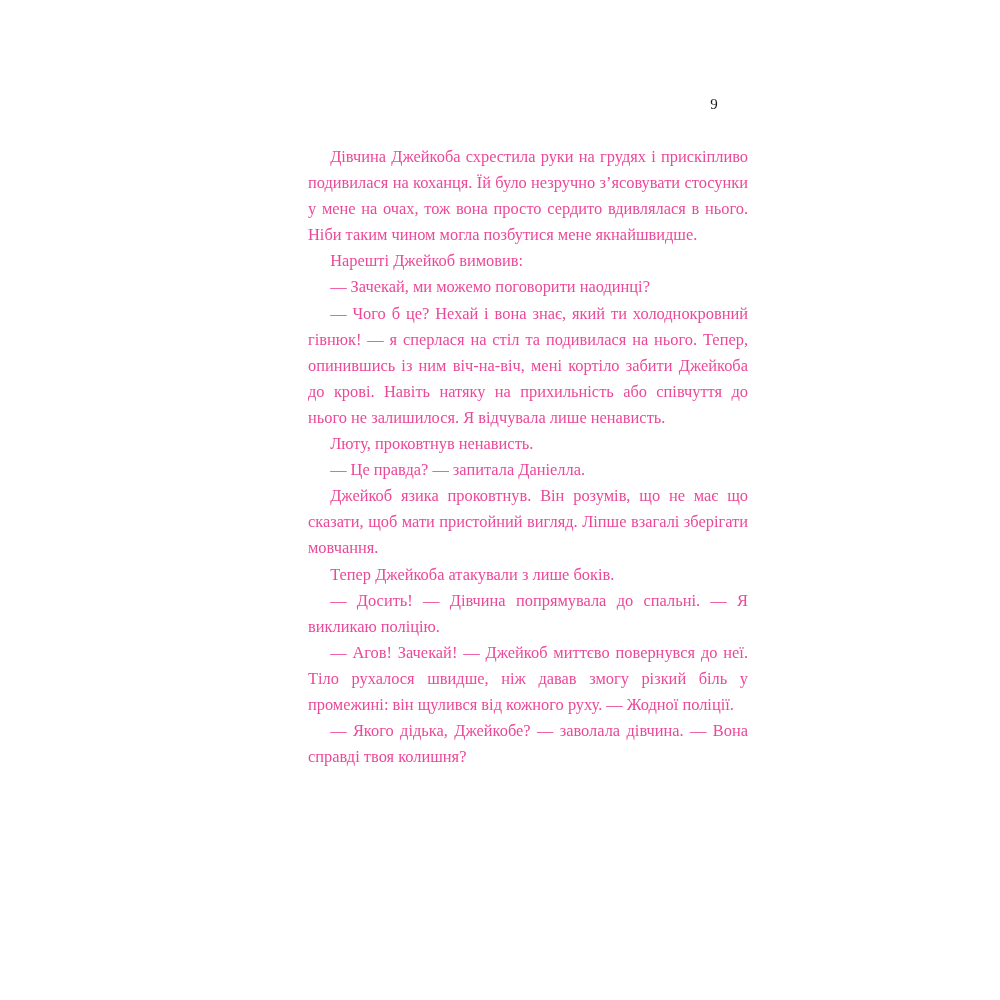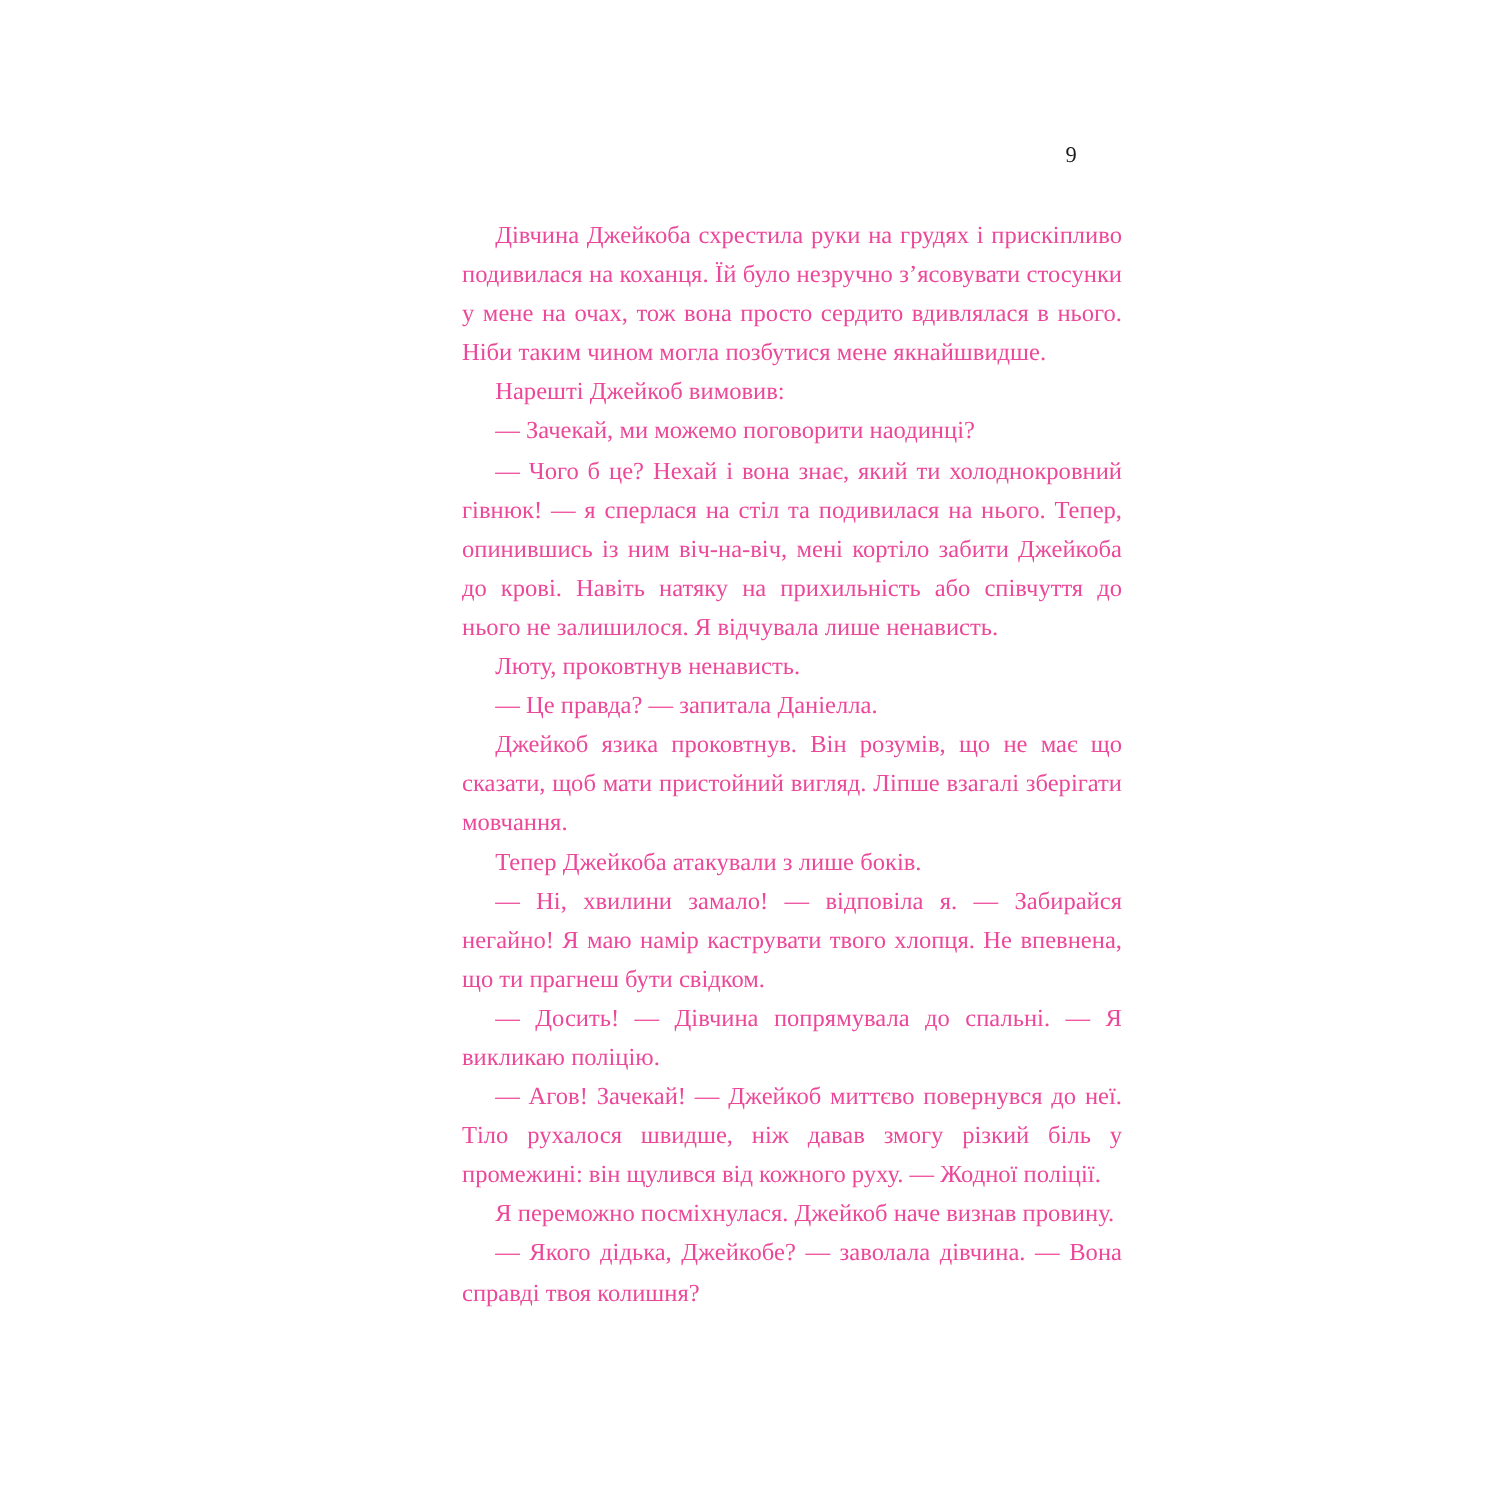--- a/index.html
+++ b/index.html
@@ -55,19 +55,17 @@
   <div class="page-number">9</div>
   <div class="text-block">
     <p>Дівчина Джейкоба схрестила руки на грудях і прискіпливо подивилася на коханця. Їй було незручно з’ясовувати стосунки у мене на очах, тож вона просто сердито вдивлялася в нього. Ніби таким чином могла позбутися мене якнайшвидше.</p>
     <p>Нарешті Джейкоб вимовив:</p>
     <p>— Зачекай, ми можемо поговорити наодинці?</p>
     <p>— Чого б це? Нехай і вона знає, який ти холоднокровний гівнюк! — я сперлася на стіл та подивилася на нього. Тепер, опинившись із ним віч-на-віч, мені кортіло забити Джейкоба до крові. Навіть натяку на прихильність або співчуття до нього не залишилося. Я відчувала лише ненависть.</p>
     <p>Люту, проковтнув ненависть.</p>
     <p>— Це правда? — запитала Даніелла.</p>
     <p>Джейкоб язика проковтнув. Він розумів, що не має що сказати, щоб мати пристойний вигляд. Ліпше взагалі зберігати мовчання.</p>
     <p>Тепер Джейкоба атакували з лише боків.</p>
-    <p>— Ні, хвилини замало! — відповіла я. — Забирайся негайно! Я маю намір каструвати твого хлопця. Не впевнена, що ти прагнеш бути свідком.</p>
     <p>— Досить! — Дівчина попрямувала до спальні. — Я викликаю поліцію.</p>
     <p>— Агов! Зачекай! — Джейкоб миттєво повернувся до неї. Тіло рухалося швидше, ніж давав змогу різкий біль у промежині: він щулився від кожного руху. — Жодної поліції.</p>
-    <p>Я переможно посміхнулася. Джейкоб наче визнав провину.</p>
     <p>— Якого дідька, Джейкобе? — заволала дівчина. — Вона справді твоя колишня?</p>
   </div>
 </div>
 
 </body></html>

